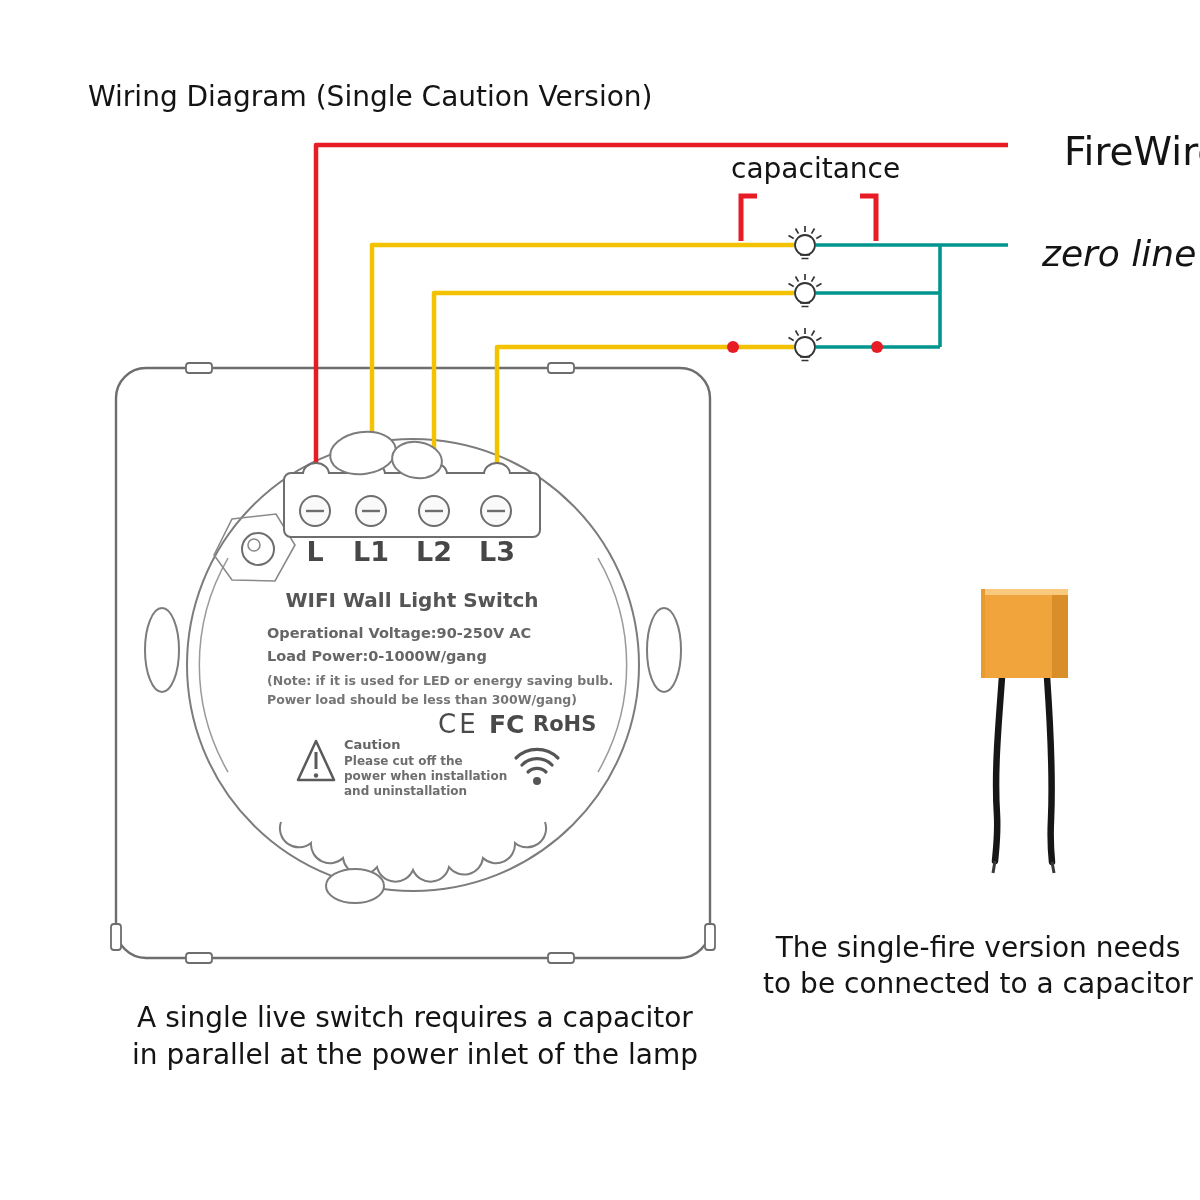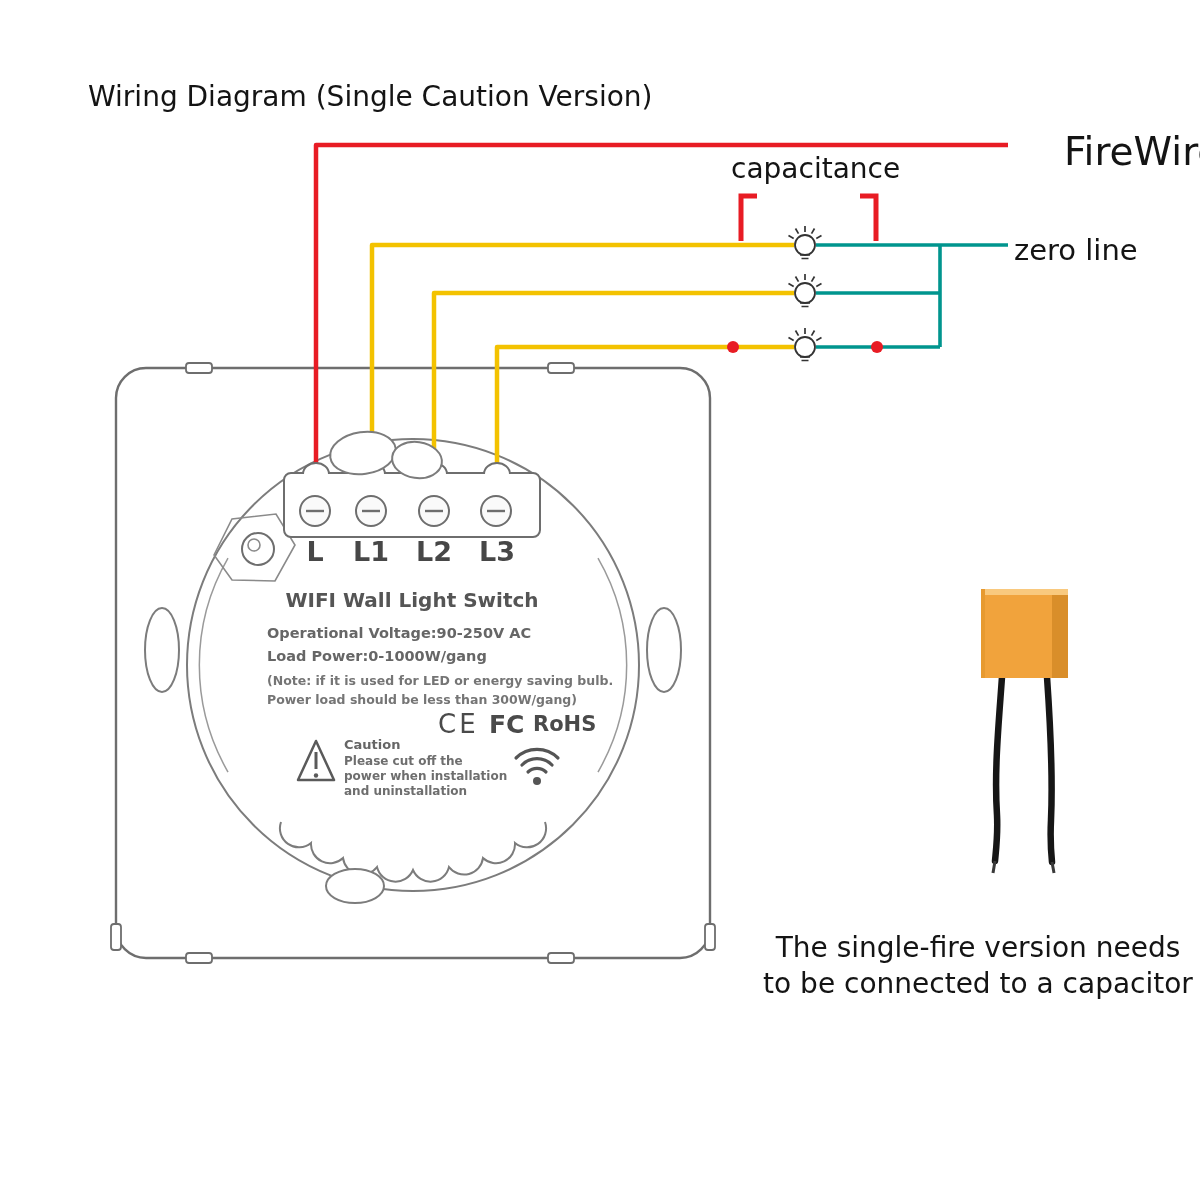--- a/index.html
+++ b/index.html
@@ -5,21 +5,21 @@
   html,body { margin:0; padding:0; background:#fff; }
   .stage {
     position:relative; width:1200px; height:1200px; background:#ffffff;
     font-family:"DejaVu Sans", sans-serif; color:#141414; overflow:hidden;
   }
   .stage svg { position:absolute; left:0; top:0; }
   .txt { position:absolute; white-space:nowrap; color:#141414; }
   .title       { left:88px;  top:80px;  font-size:28px; }
   .lab-firewire   { left:1018px; top:129px; font-size:39px;margin-left:46px; }
   .lab-capacitance{ left:731px;  top:152px; font-size:28px; }
-  .lab-zeroline   { left:1014px; top:233px; font-size:29px; }
+  .lab-zeroline   { left:1042px; top:233px; font-size:36px;font-style:italic; }
   .cap-note    { position:absolute; left:752px; top:930px; width:452px;
                  text-align:center; font-size:28px; line-height:1.3; color:#141414; }
   .bottom-note { position:absolute; left:85px; top:1000px; width:660px;
                  text-align:center; font-size:28px; line-height:1.32; color:#141414; }
   .cap-note div, .bottom-note div { white-space:nowrap; }
   text { font-family:"DejaVu Sans", sans-serif; }
 </style>
 </head>
 <body>
 
@@ -157,14 +157,18 @@
   <div class="txt title">Wiring Diagram (Single Caution Version)</div>
   <div class="txt lab-firewire">FireWire</div>
   <div class="txt lab-capacitance">capacitance</div>
   <div class="txt lab-zeroline">zero line</div>
 
   <div class="cap-note">
     <div>The single-fire version needs</div>
     <div>to be connected to a capacitor</div>
   </div>
 
+  <div class="bottom-note">
+    <div>A single live switch requires a capacitor</div>
+    <div>in parallel at the power inlet of the lamp</div>
+  </div>
 
 </div>
 
 </body></html>

